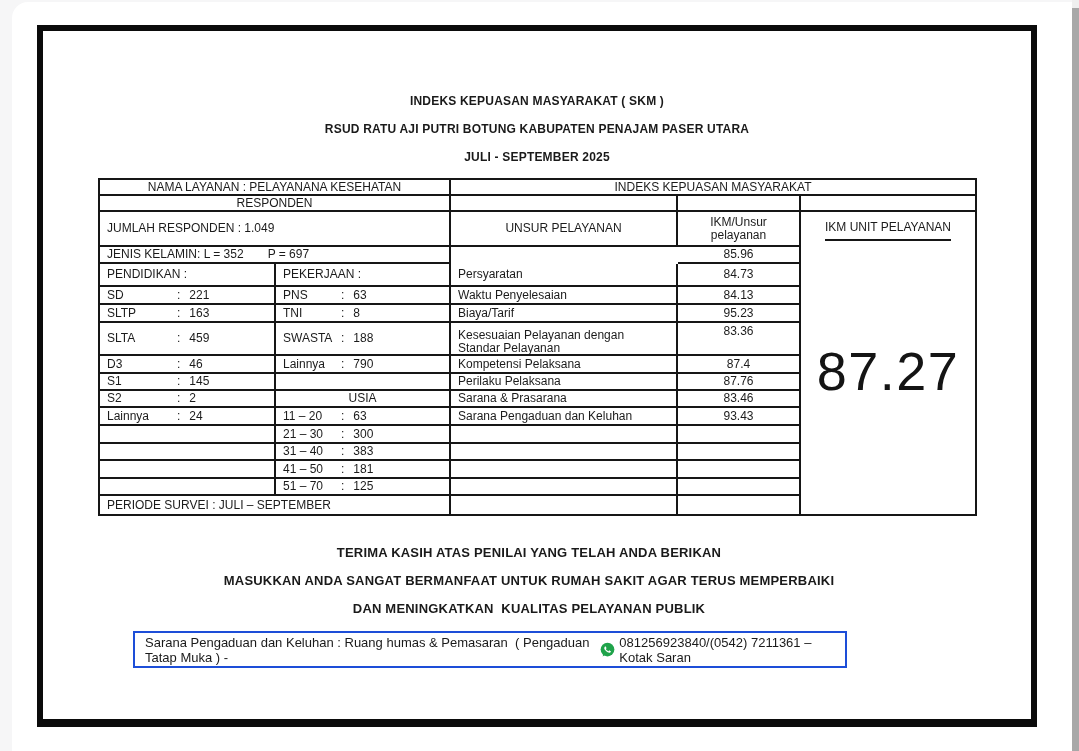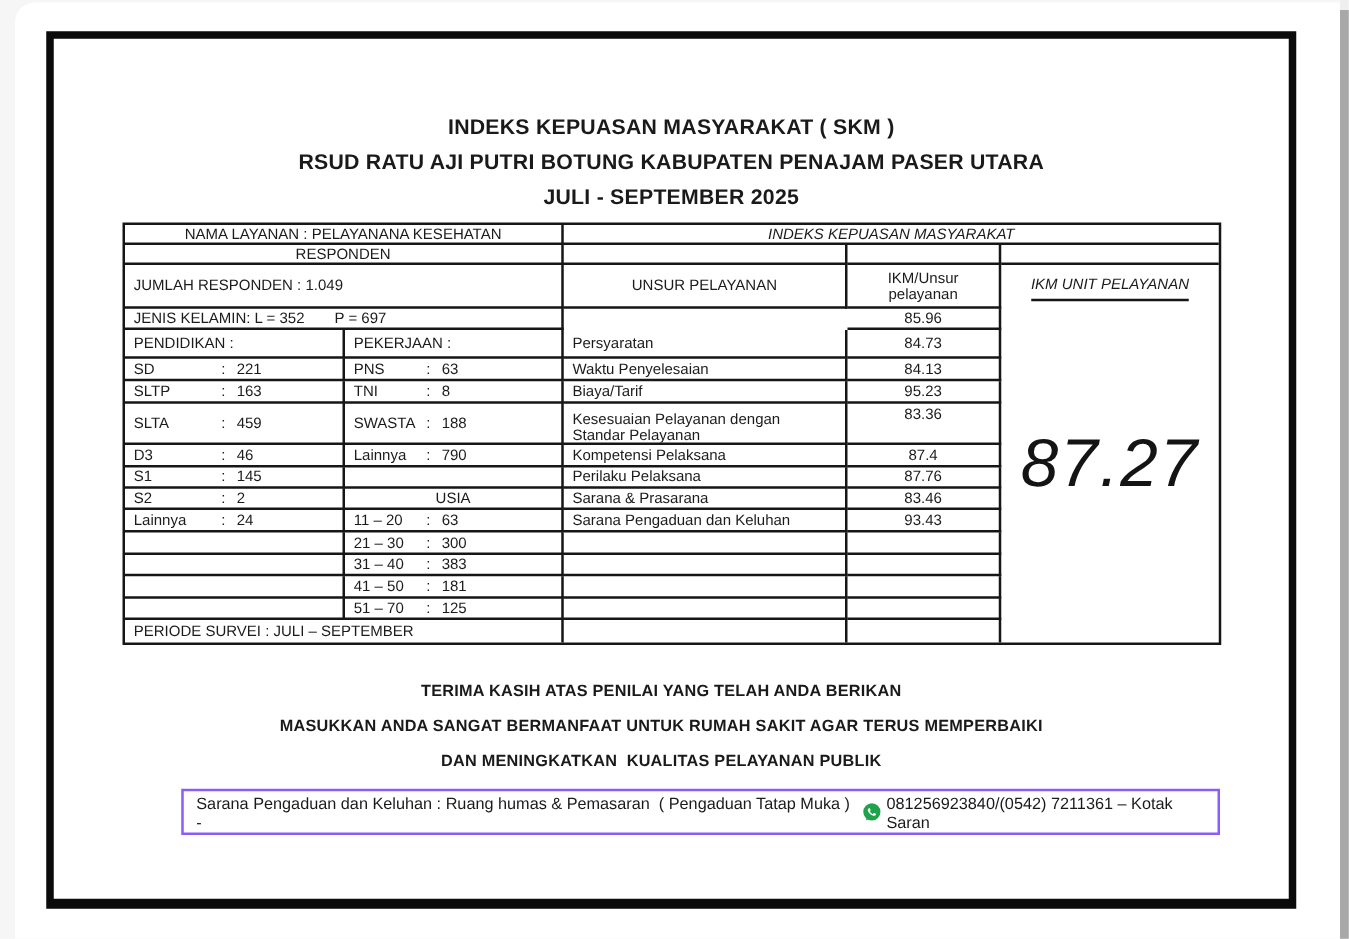--- a/index.html
+++ b/index.html
@@ -22,40 +22,40 @@
   .scrollbar-thumb {
     position:absolute; right:0; top:8px; width:7px; height:743px; background:#a8a8a8;
   }
   .doc-frame {
     position:absolute; left:37px; top:25px; width:1000px; height:702px;
     border:6px solid #0b0b0b; border-bottom-width:8px; background:#fff;
   }
   .doc-inner { position:relative; width:100%; height:100%; }
 
   .titles { position:absolute; top:64px; left:0; right:0; text-align:center; }
-  .title-line { font-size:17px; font-weight:bold; line-height:13px; margin-bottom:15px; letter-spacing:.2px; }
+  .title-line { font-size:12px; font-weight:bold; line-height:13px; margin-bottom:15px; letter-spacing:.2px; }
 
   
   .skm-table {
     position:absolute; left:55px; top:147px;
     display:grid;
     grid-template-columns:176px 175px 227px 123px 174px;
     grid-template-rows:16px 16px 35px 17px 23px 18px 18px 33px 18px 17px 17px 18px 18px 17px 18px 17px 18px;
     border:2px solid #161616;
     background:#fff;
   }
   .c {
     border-right:2px solid #161616;
     border-bottom:2px solid #161616;
     display:flex; align-items:center;
     font-size:12px; line-height:13px; color:#1b1b1b;
     padding-left:7px; overflow:hidden; white-space:nowrap;
   }
   .center { justify-content:center; padding-left:0; }
-  .noR { border-right:none;font-style:italic; }
+  .noR { border-right:none; }
   .noB { border-bottom:none; }
   .k  { display:inline-block; width:70px; flex:none; }
   .k2 { display:inline-block; width:58px; flex:none; }
   .colon { flex:none; }
   .v { margin-left:9px; flex:none; }
   .gap-p { margin-left:24px; }
   .two-line { flex-direction:column; justify-content:center; line-height:13px; }
   .unsur-wrap2 { display:block; max-width:168px; white-space:normal;margin-top:7px; }
   .col5-merged { display:flex; flex-direction:column; padding:3px; }
   .col5-head {
@@ -67,24 +67,24 @@
     flex:1; display:flex; align-items:center; justify-content:center;
     font-size:54px; letter-spacing:1.5px; color:#141414; padding-bottom:10px;
   }
 
   
   .thanks { position:absolute; left:0; right:16px; text-align:center; font-size:13px; font-weight:bold; white-space:pre-wrap; letter-spacing:.2px; }
   .thanks-1 { top:514px; }
   .thanks-2 { top:542px; }
   .thanks-3 { top:570px; }
   .contact-box {
-    position:absolute; left:90px; top:600px; width:831px; height:37px;
-    border:2px solid #8b5cf6; background:#fff;
+    position:absolute; left:90px; top:600px; width:714px; height:37px;
+    border:2px solid #1d4ed8; background:#fff;
     display:flex; align-items:center; padding-left:10px;
-    font-size:13px; white-space:pre-wrap;margin-left:12px;
+    font-size:13px; white-space:pre-wrap;
   }
   .wa-icon { width:15px; height:15px; margin:0 4px 0 7px; flex:none; display:inline-block; }
 </style>
 </head>
 <body>
 
 <div class="viewport">
   <div class="page-card"></div>
   <div class="scrollbar-track"></div>
   <div class="scrollbar-thumb"></div>

